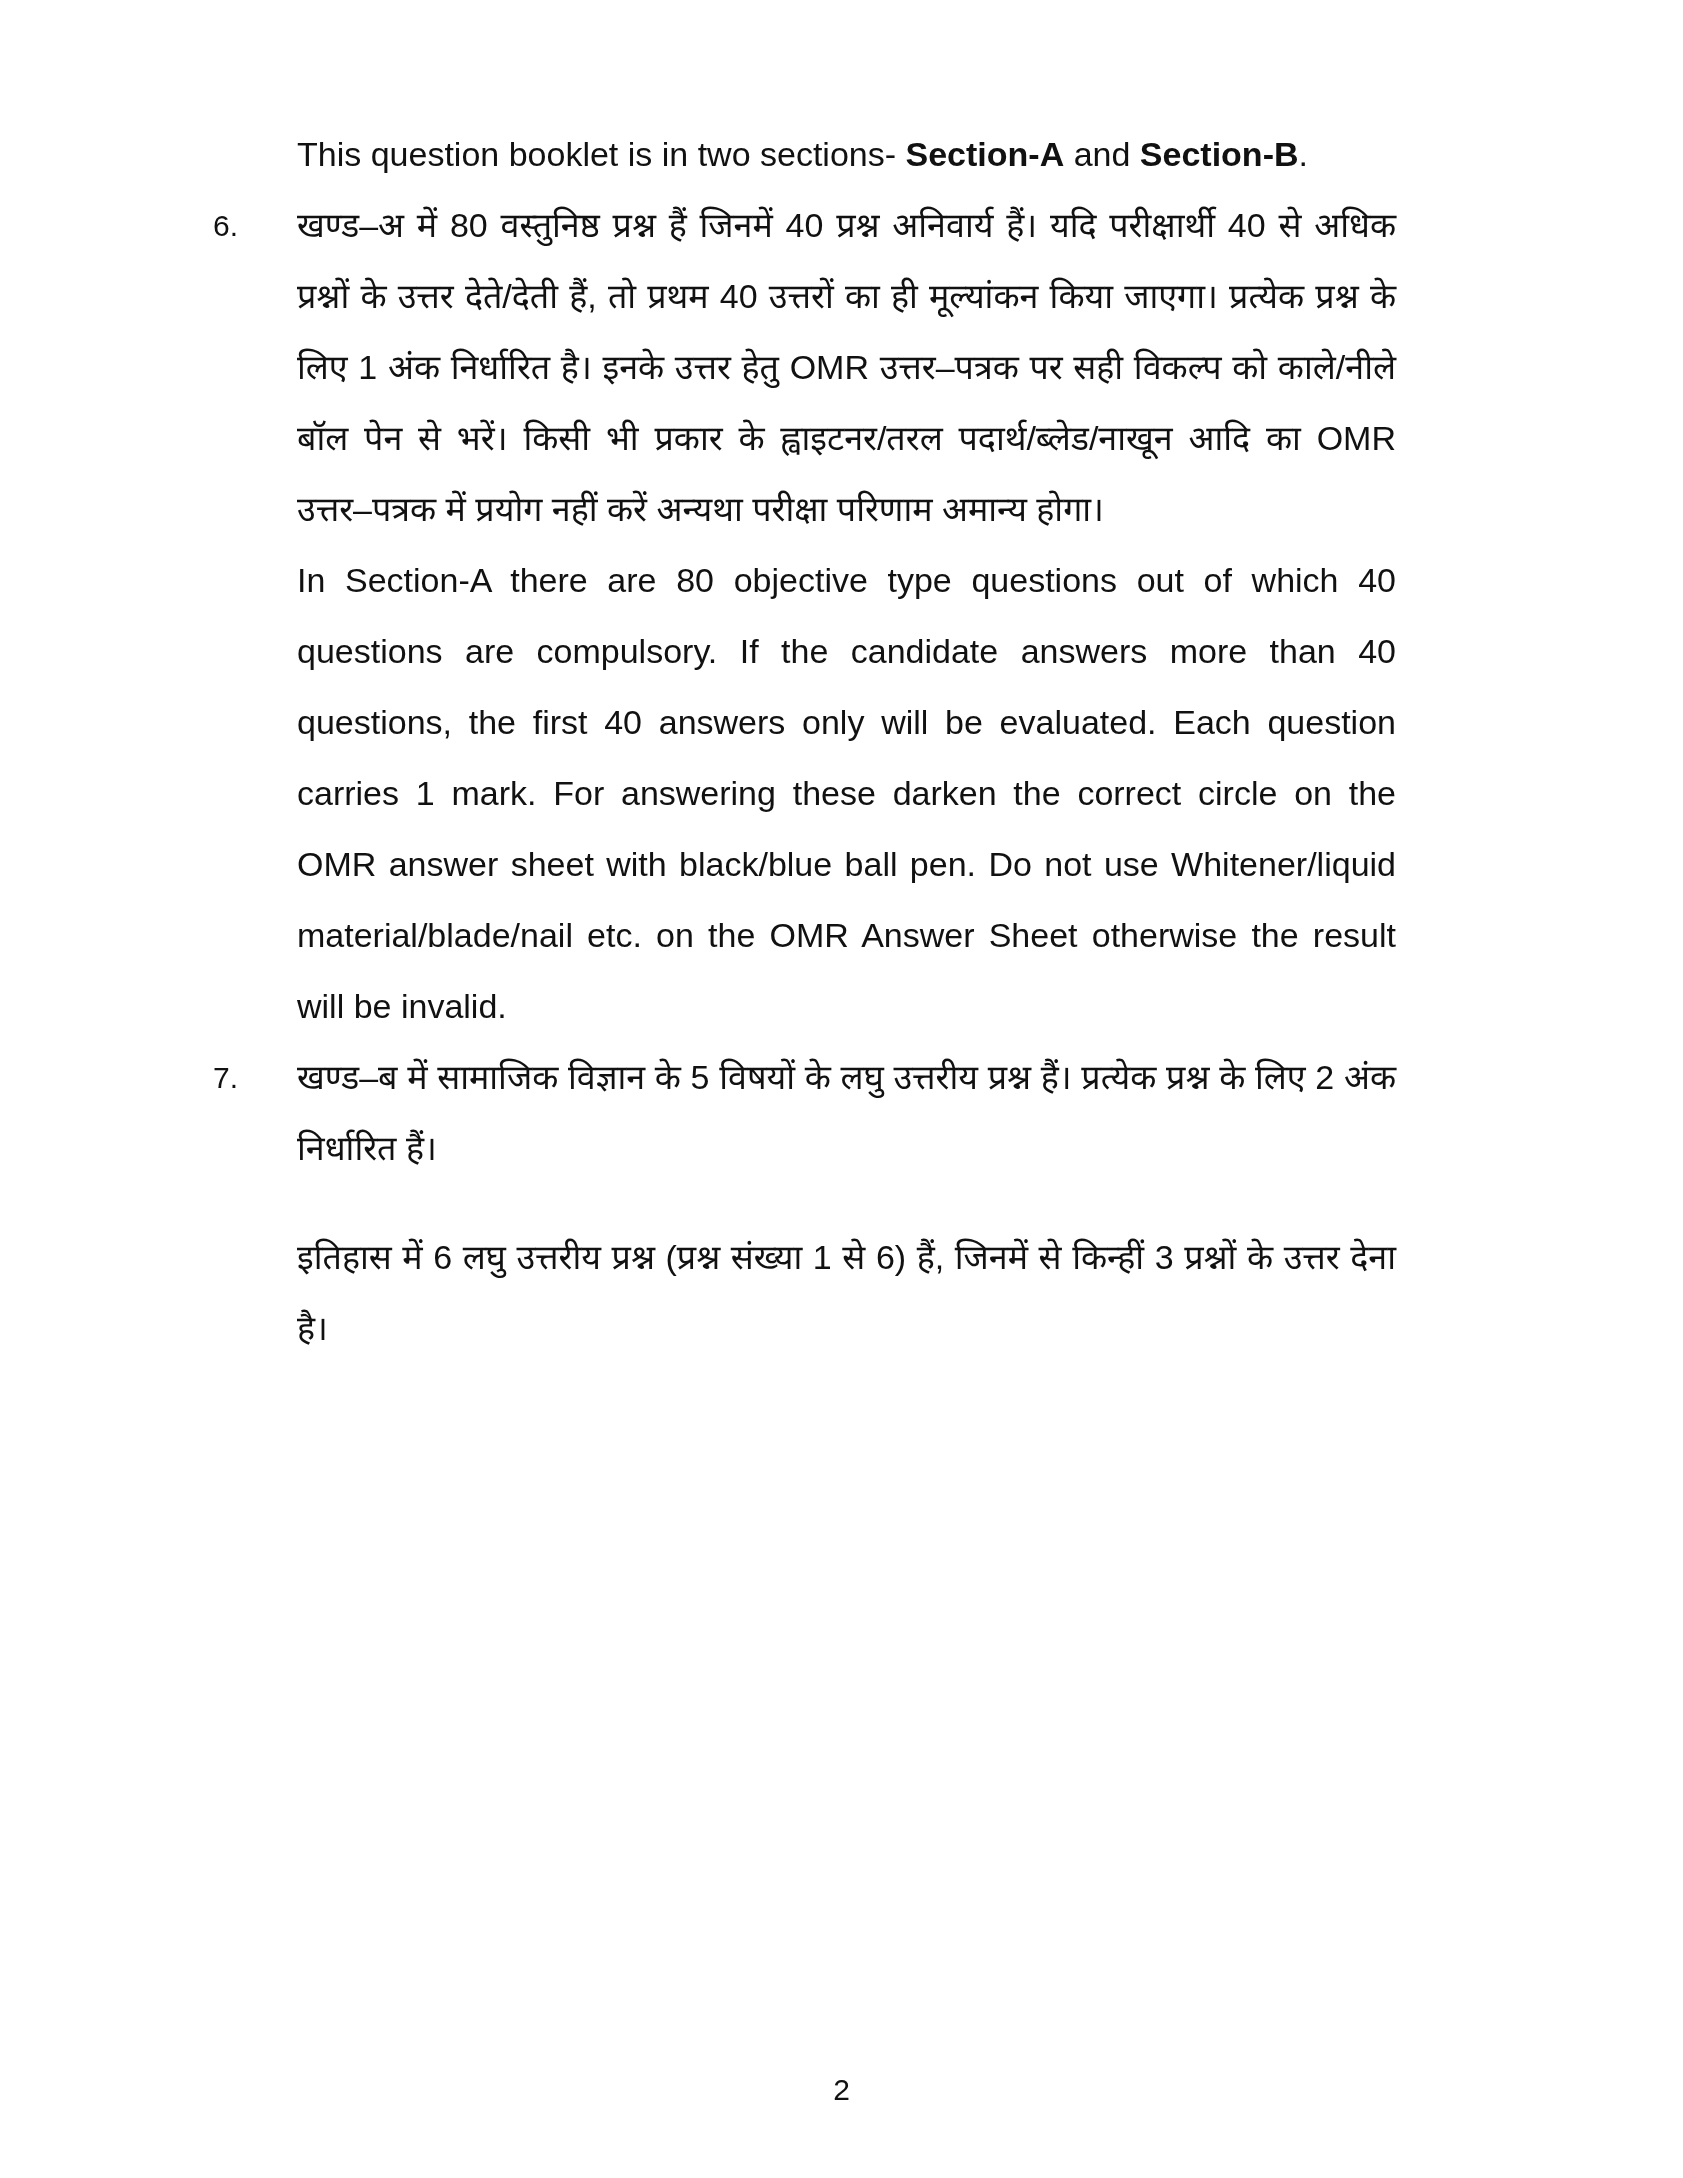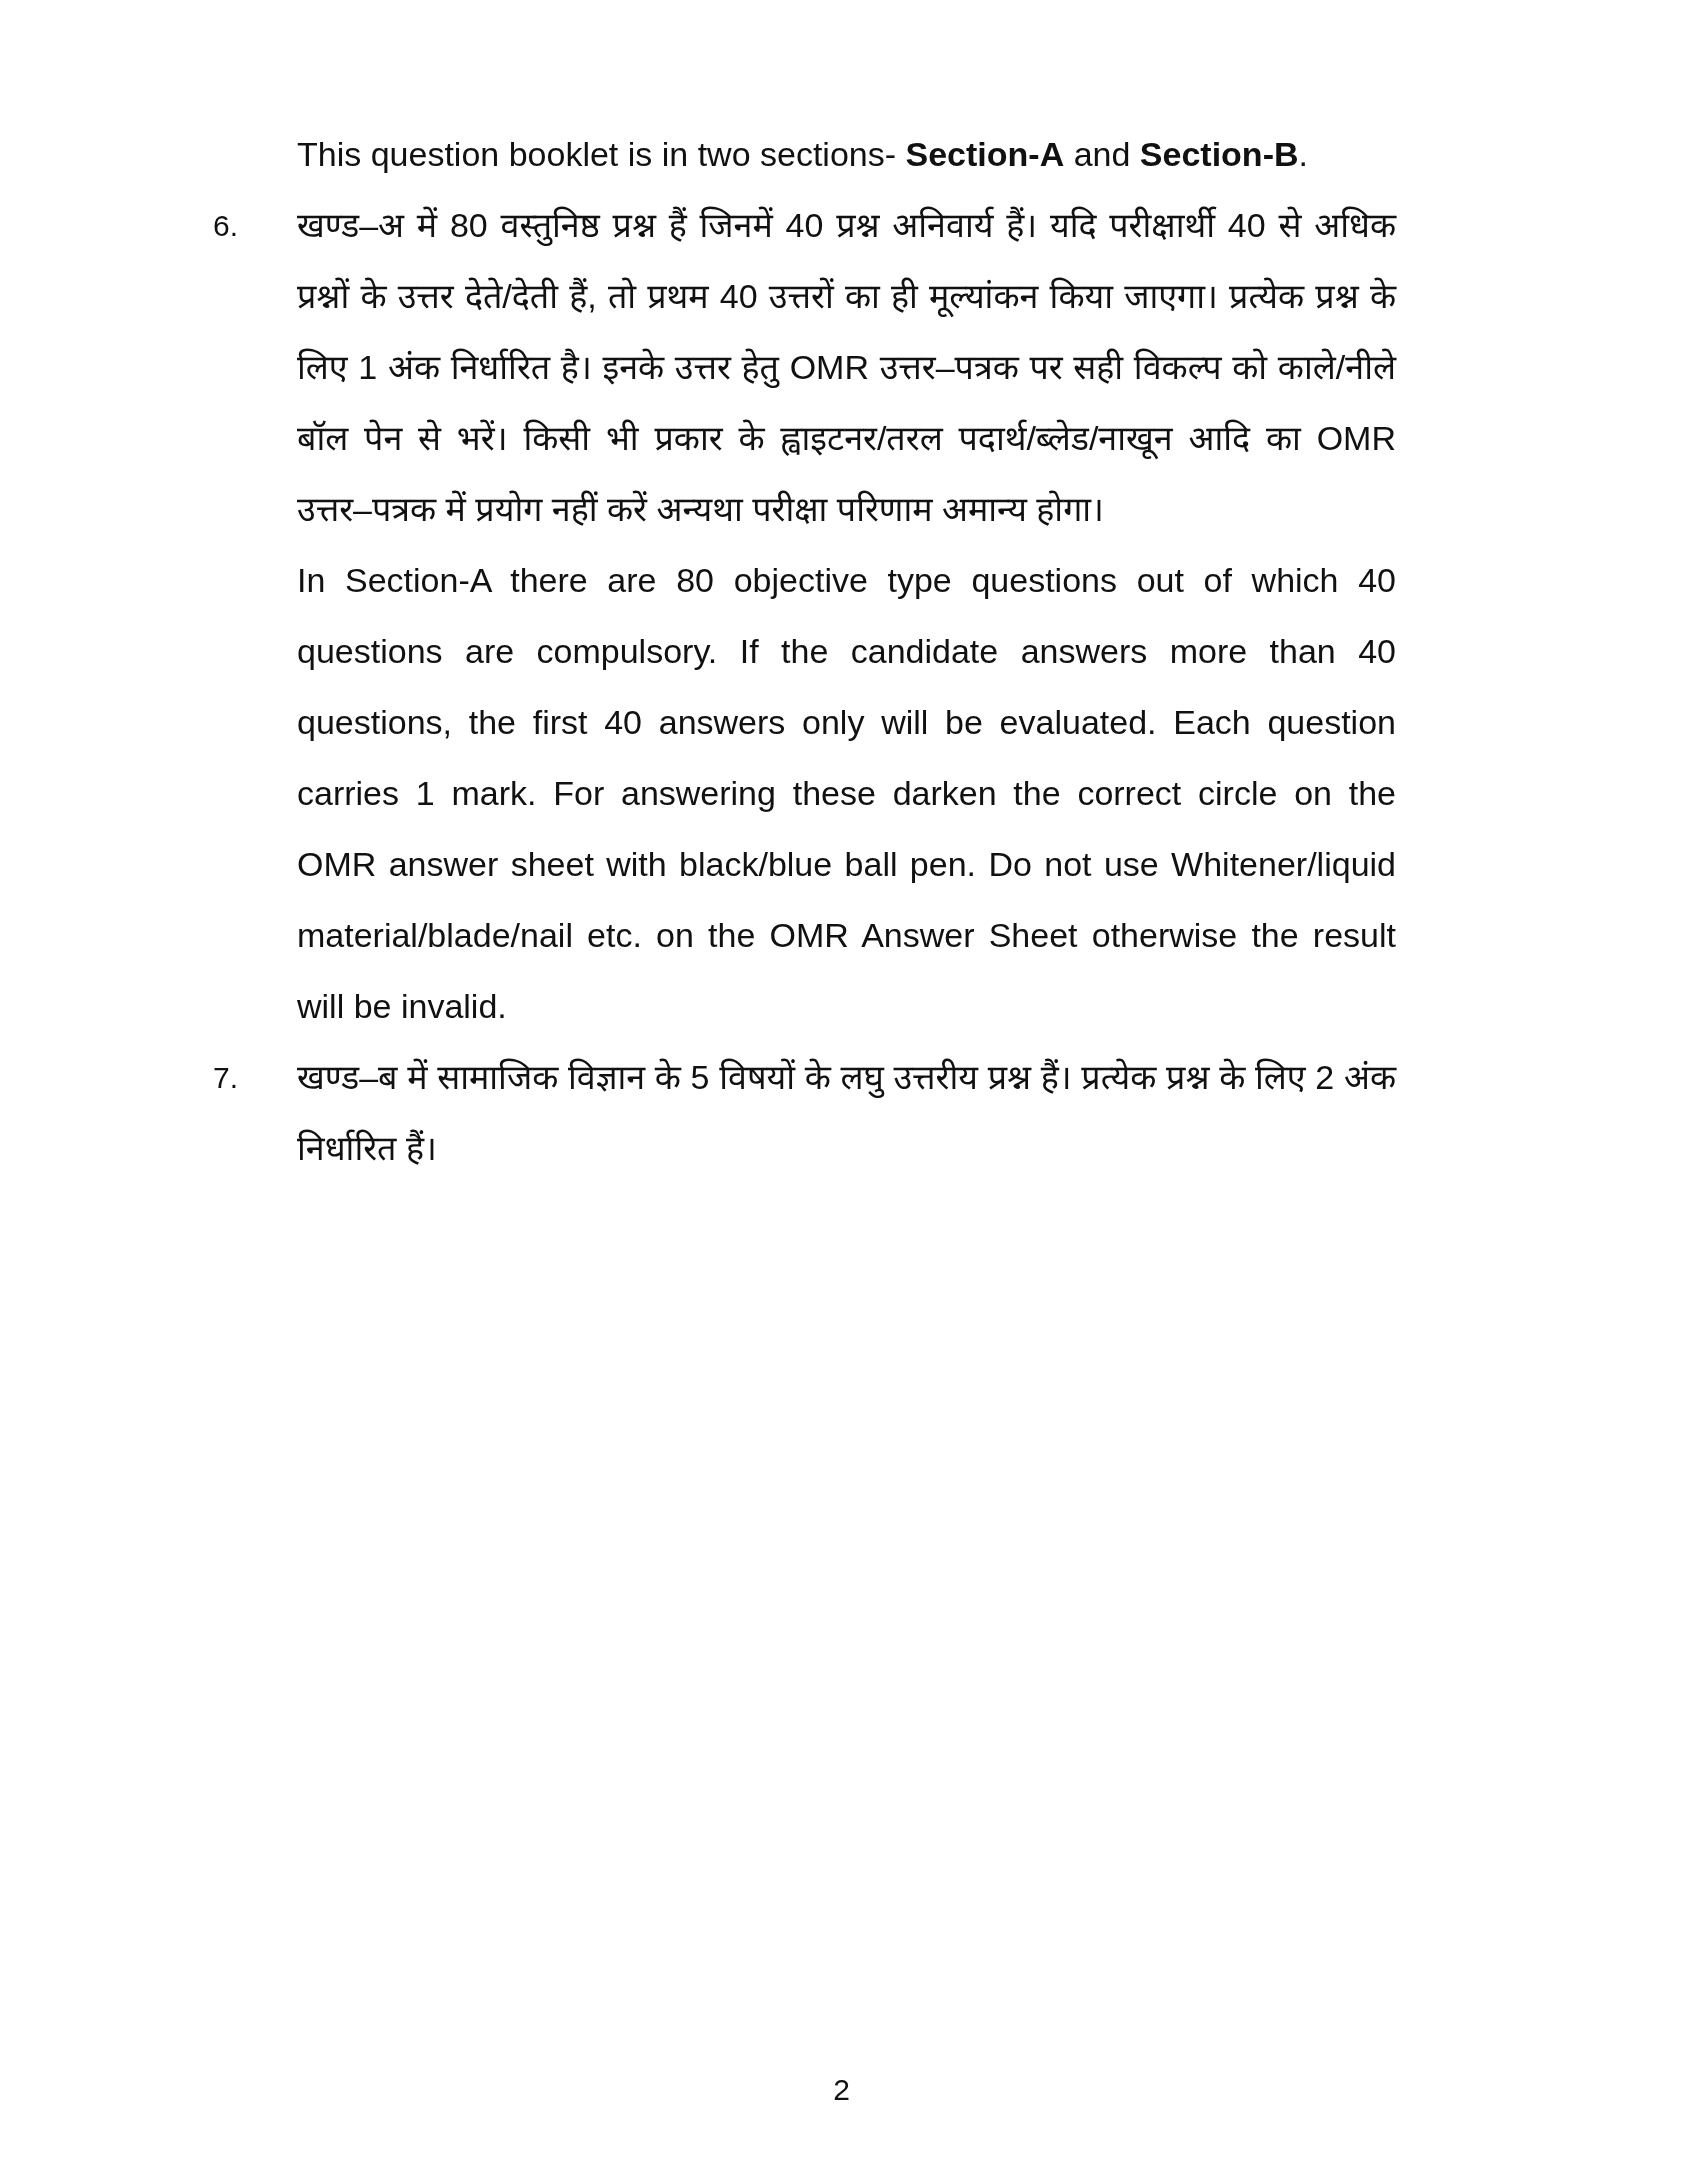--- a/index.html
+++ b/index.html
@@ -74,19 +74,23 @@
     <div class="row">
       <div class="num"></div>
       <p class="para">In Section-A there are 80 objective type questions out of which 40 questions are compulsory. If the candidate answers more than 40 questions, the first 40 answers only will be evaluated. Each question carries 1 mark. For answering these darken the correct circle on the OMR answer sheet with black/blue ball pen. Do not use Whitener/liquid material/blade/nail etc. on the OMR Answer Sheet otherwise the result will be invalid.</p>
     </div>
 
     <div class="row">
       <div class="num">7.</div>
       <p class="para">खण्ड–ब में सामाजिक विज्ञान के 5 विषयों के लघु उत्तरीय प्रश्न हैं। प्रत्येक प्रश्न के लिए 2 अंक निर्धारित हैं।</p>
     </div>
 
+    <div class="row spaced">
+      <div class="num"></div>
+      <p class="para">इतिहास में 6 लघु उत्तरीय प्रश्न (प्रश्न संख्या 1 से 6) हैं, जिनमें से किन्हीं 3 प्रश्नों के उत्तर देना है।</p>
+    </div>
 
 
   </div>
 
   <div class="pagenum">2</div>
 </div>
 
 
 </body></html>

